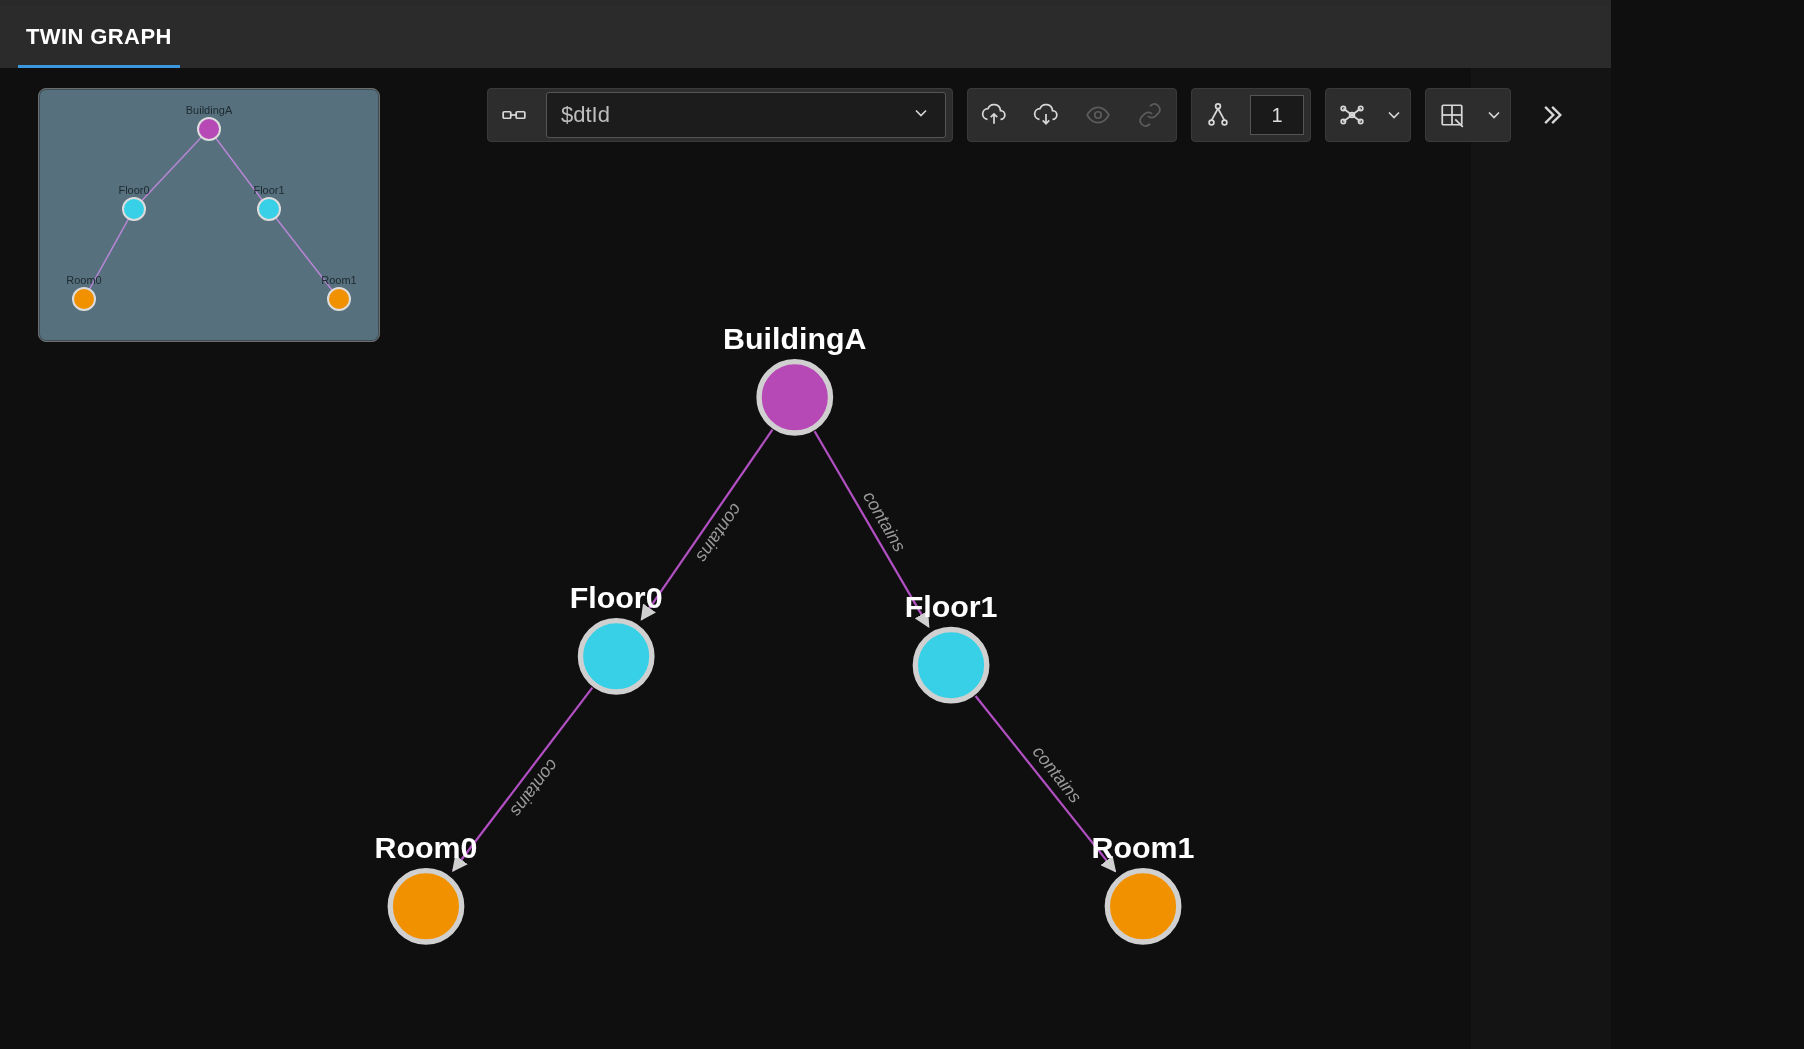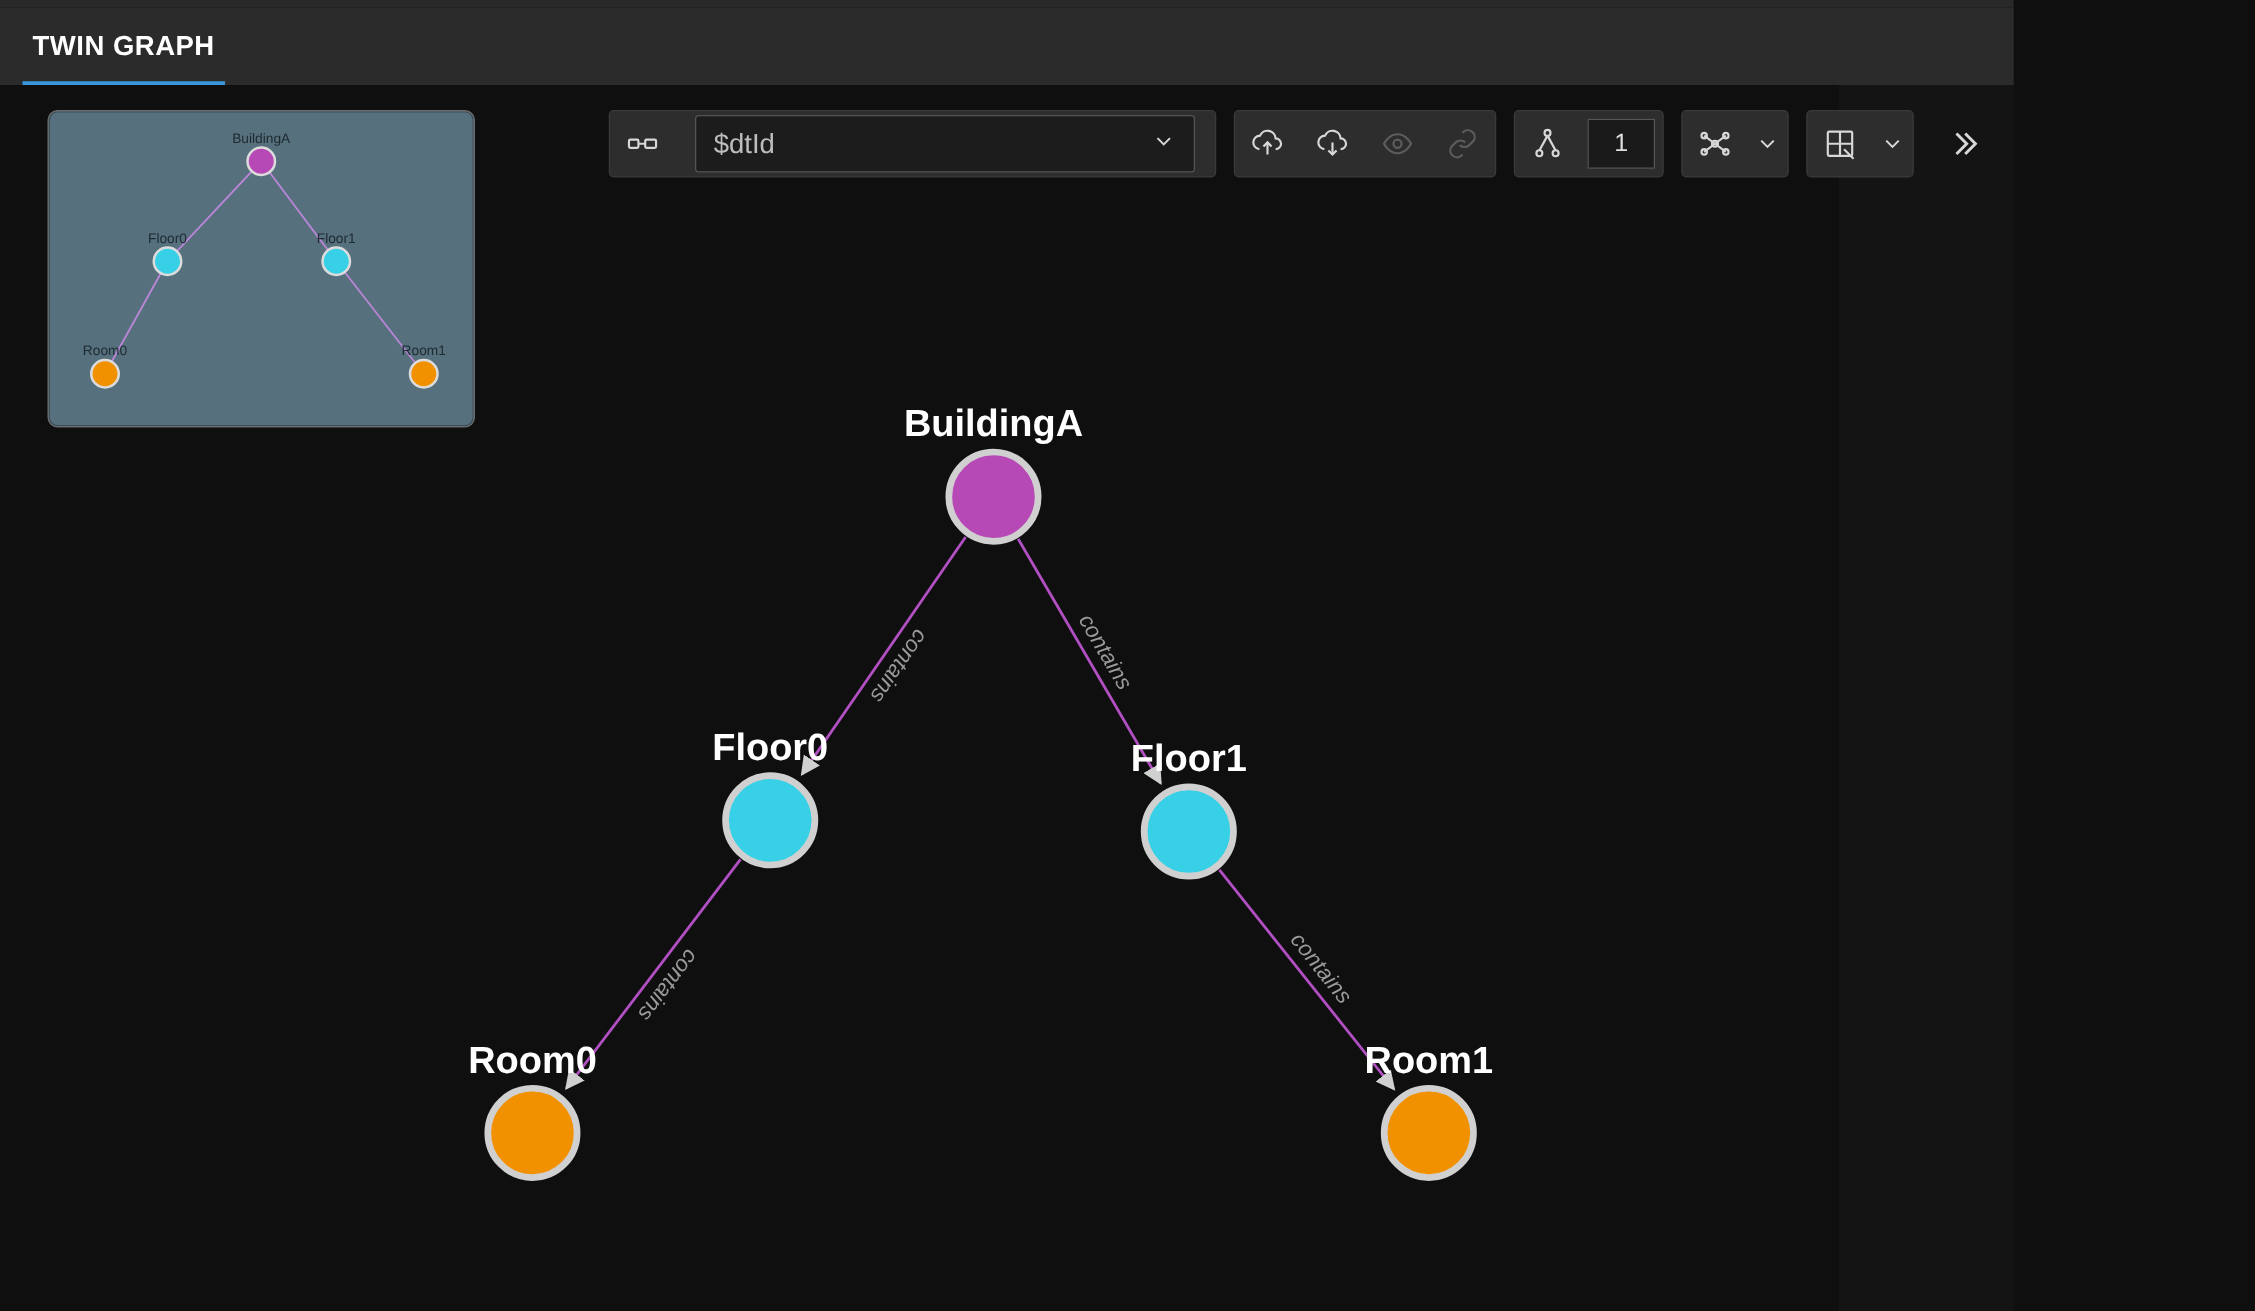--- a/index.html
+++ b/index.html
@@ -47,21 +47,21 @@
   .toolbar{position:absolute;left:487px;top:20px;display:flex;gap:14px;align-items:center;}
   .tb-group{display:flex;align-items:center;background:var(--panel);
     border:1px solid #3a3a3a;border-radius:4px;height:52px;}
   .tb-btn{width:52px;height:52px;display:flex;align-items:center;justify-content:center;
     color:#d8d8d8;cursor:pointer;}
   .tb-btn.disabled{color:#5c5c5c;cursor:default;}
   .tb-btn svg{width:26px;height:26px;}
   .tb-dd{display:flex;align-items:center;}
   .id-select{display:flex;align-items:center;justify-content:space-between;
     width:370px;height:44px;background:#1c1c1c;border:1px solid #555;border-radius:3px;
-    margin:0 16px;padding:0 14px;cursor:pointer;}
+    margin:0 6px;padding:0 14px;cursor:pointer;}
   .id-select .val{font-size:22px;color:#bdbdbd;}
   .expand-input{width:48px;height:36px;background:#1a1a1a;border:1px solid #555;
     color:#ddd;font-size:20px;text-align:center;margin-left:6px;margin-right:6px;}
   .chev svg{width:20px;height:20px;}
   .overflow-btn{width:52px;height:52px;display:flex;align-items:center;justify-content:center;
     color:#d8d8d8;cursor:pointer;}
 
   
   .graph{position:absolute;left:0;top:0;right:0;bottom:0;pointer-events:none;}
   .graph svg{width:100%;height:100%;}

